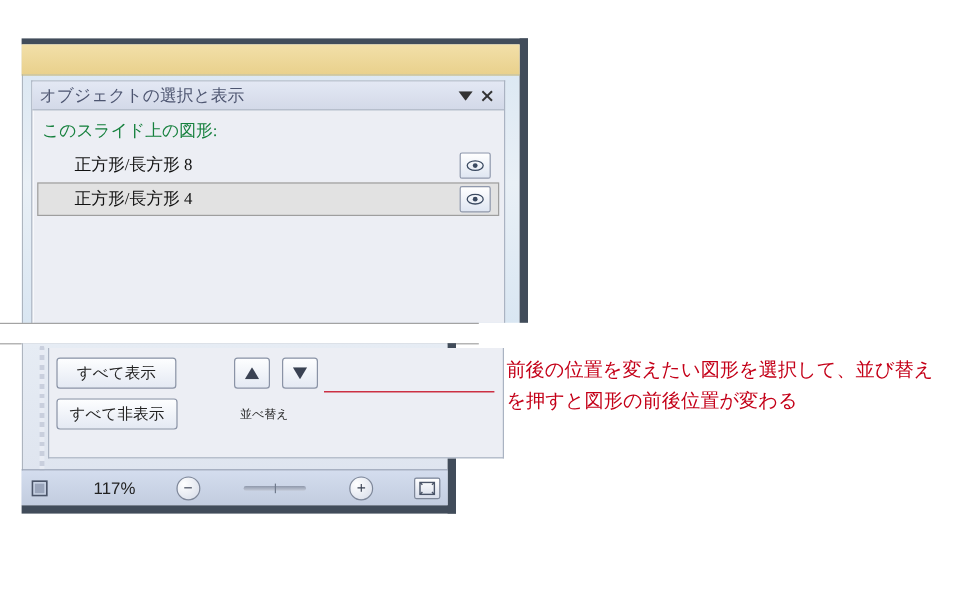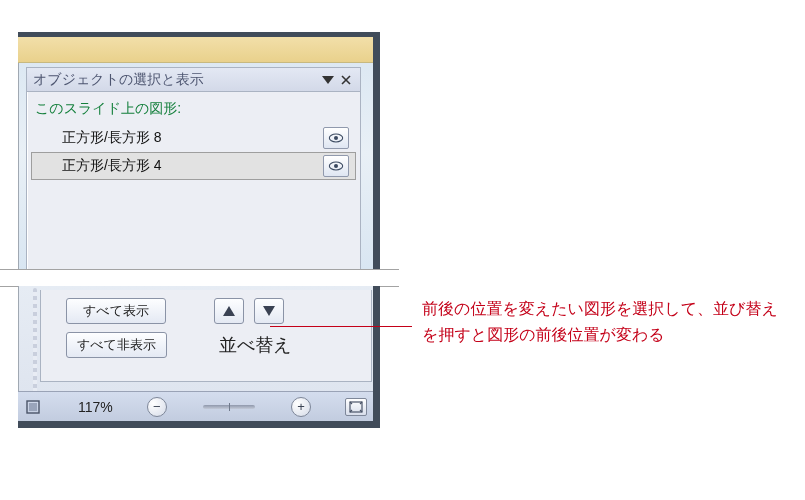--- a/index.html
+++ b/index.html
@@ -11,26 +11,27 @@
     font-size: 14px;
     position: relative;
     overflow: hidden;
   }
 
   
   .panel-area {
     position: absolute;
     left: 18px;
     top: 32px;
-    width: 362px;
+    width: 422px;
     height: 237px;
     background: linear-gradient(180deg, #d9e6f2 0%, #e9f0f6 50%, #d9e6f2 100%);
     border-top: 5px solid #414c5a;
     border-right: 7px solid #414c5a;
     box-shadow: inset 1px 0 0 #a0a8b2;
+    font-family: Liberation Serif, serif;
   }
   .panel-inner-top {
     position: absolute;
     left: 0; right: 0; top: 0;
     height: 26px;
     background: linear-gradient(180deg,#f2dfa9,#e9d18c);
     border-bottom: 1px solid #c7b980;
   }
   .pane {
     position: absolute;
@@ -111,26 +112,26 @@
     width: 362px;
     height: 142px;
     background: linear-gradient(180deg,#e6ecf4,#dde3ee);
     border-right: 7px solid #414c5a;
     border-bottom: 7px solid #414c5a;
     box-shadow: inset 1px 0 0 #a0a8b2;
   }
   .controls-pane {
     position: absolute;
     left: 22px; top: 4px;
-    width: 332px; height: 92px;
+    width: 380px; height: 92px;
     border-left: 1px solid #aab3c2;
     border-right: 1px solid #aab3c2;
     border-bottom: 1px solid #aab3c2;
     background: #eceef4;
-    padding: 8px 10px 6px 25px;
+    padding: 8px 10px 6px 6px;
   }
   .side-sep {
     position: absolute;
     left: 15px; top: 2px; bottom: 18px;
     width: 4px;
     background: repeating-linear-gradient(180deg,#c9cfdd 0 4px,#e8ecf4 4px 8px);
     border-radius: 2px;
   }
   .btn-row { display: flex; align-items: center; gap: 10px; }
   .flat-btn {
@@ -144,21 +145,21 @@
     color:#222;
   }
   .sq-btn {
     width: 30px; height: 26px;
     border: 1px solid #8a93a6;
     background: linear-gradient(180deg,#fdfeff,#e4e9f3);
     border-radius: 3px;
     display: inline-flex; align-items: center; justify-content: center;
   }
   .row2 { margin-top: 8px; display:flex; align-items:center; }
-  .reorder-label { margin-left: 52px; font-size: 18px; color:#222; }
+  .reorder-label { margin-left: 52px; font-size: 10px; color:#222; }
 
   
   .status-bar {
     position: absolute;
     left: 0; right: 0; bottom: 0; height: 30px;
     background: linear-gradient(180deg,#d4ddee,#c2ccdf);
     border-top: 1px solid #9aa3b6;
     display: flex; align-items: center;
     padding: 0 6px;
     gap: 28px;

